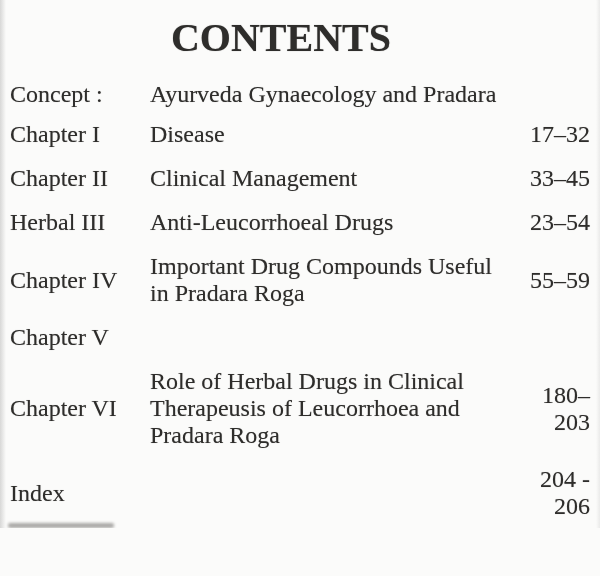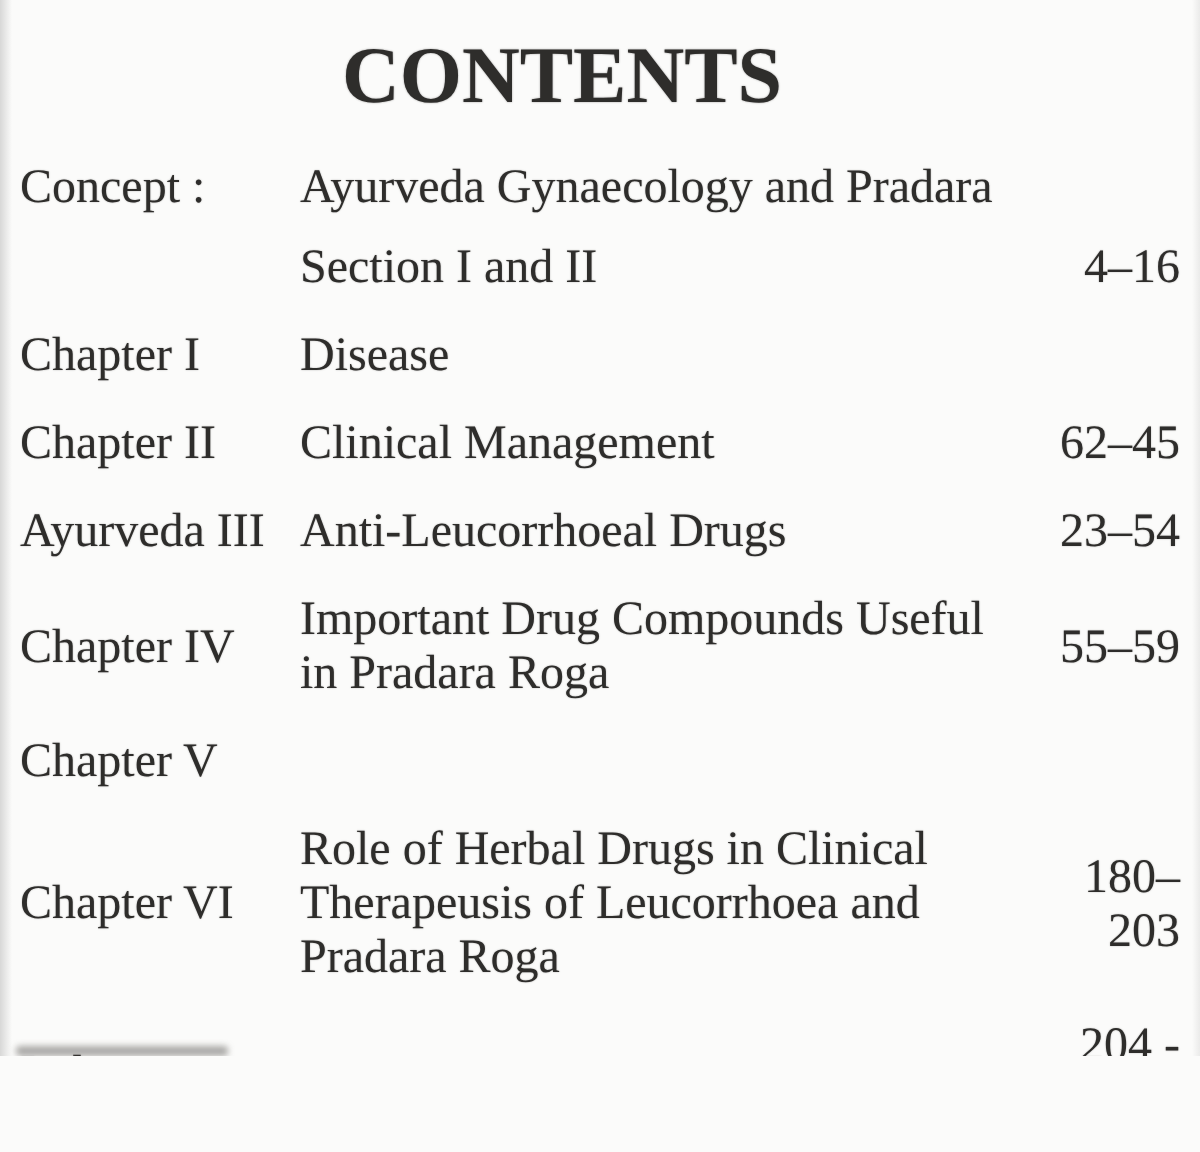--- a/index.html
+++ b/index.html
@@ -85,39 +85,35 @@
 
   <h1 class="contents-title">CONTENTS</h1>
 
   <div class="toc">
 
     <div class="toc-row tight">
       <div class="cell-label">Concept :</div>
       <div class="cell-title">Ayurveda Gynaecology and Pradara</div>
     </div>
 
-    <div class="toc-row">
-      <div class="cell-label"></div>
-      <div class="cell-title">Section I and II</div>
-      <div class="cell-pages">4–16</div>
-    </div>
 
     <div class="toc-row">
       <div class="cell-label">Chapter I</div>
       <div class="cell-title">Disease</div>
+      <div class="cell-pages">17–32</div>
     </div>
 
     <div class="toc-row">
       <div class="cell-label">Chapter II</div>
       <div class="cell-title">Clinical Management</div>
-      <div class="cell-pages">62–45</div>
+      <div class="cell-pages">33–45</div>
     </div>
 
     <div class="toc-row">
-      <div class="cell-label">Ayurveda III</div>
+      <div class="cell-label">Herbal III</div>
       <div class="cell-title">Anti-Leucorrhoeal Drugs</div>
       <div class="cell-pages">23–54</div>
     </div>
 
     <div class="toc-row">
       <div class="cell-label">Chapter IV</div>
       <div class="cell-title">Important Drug Compounds Useful
 in Pradara Roga</div>
       <div class="cell-pages">55–59</div>
     </div>

